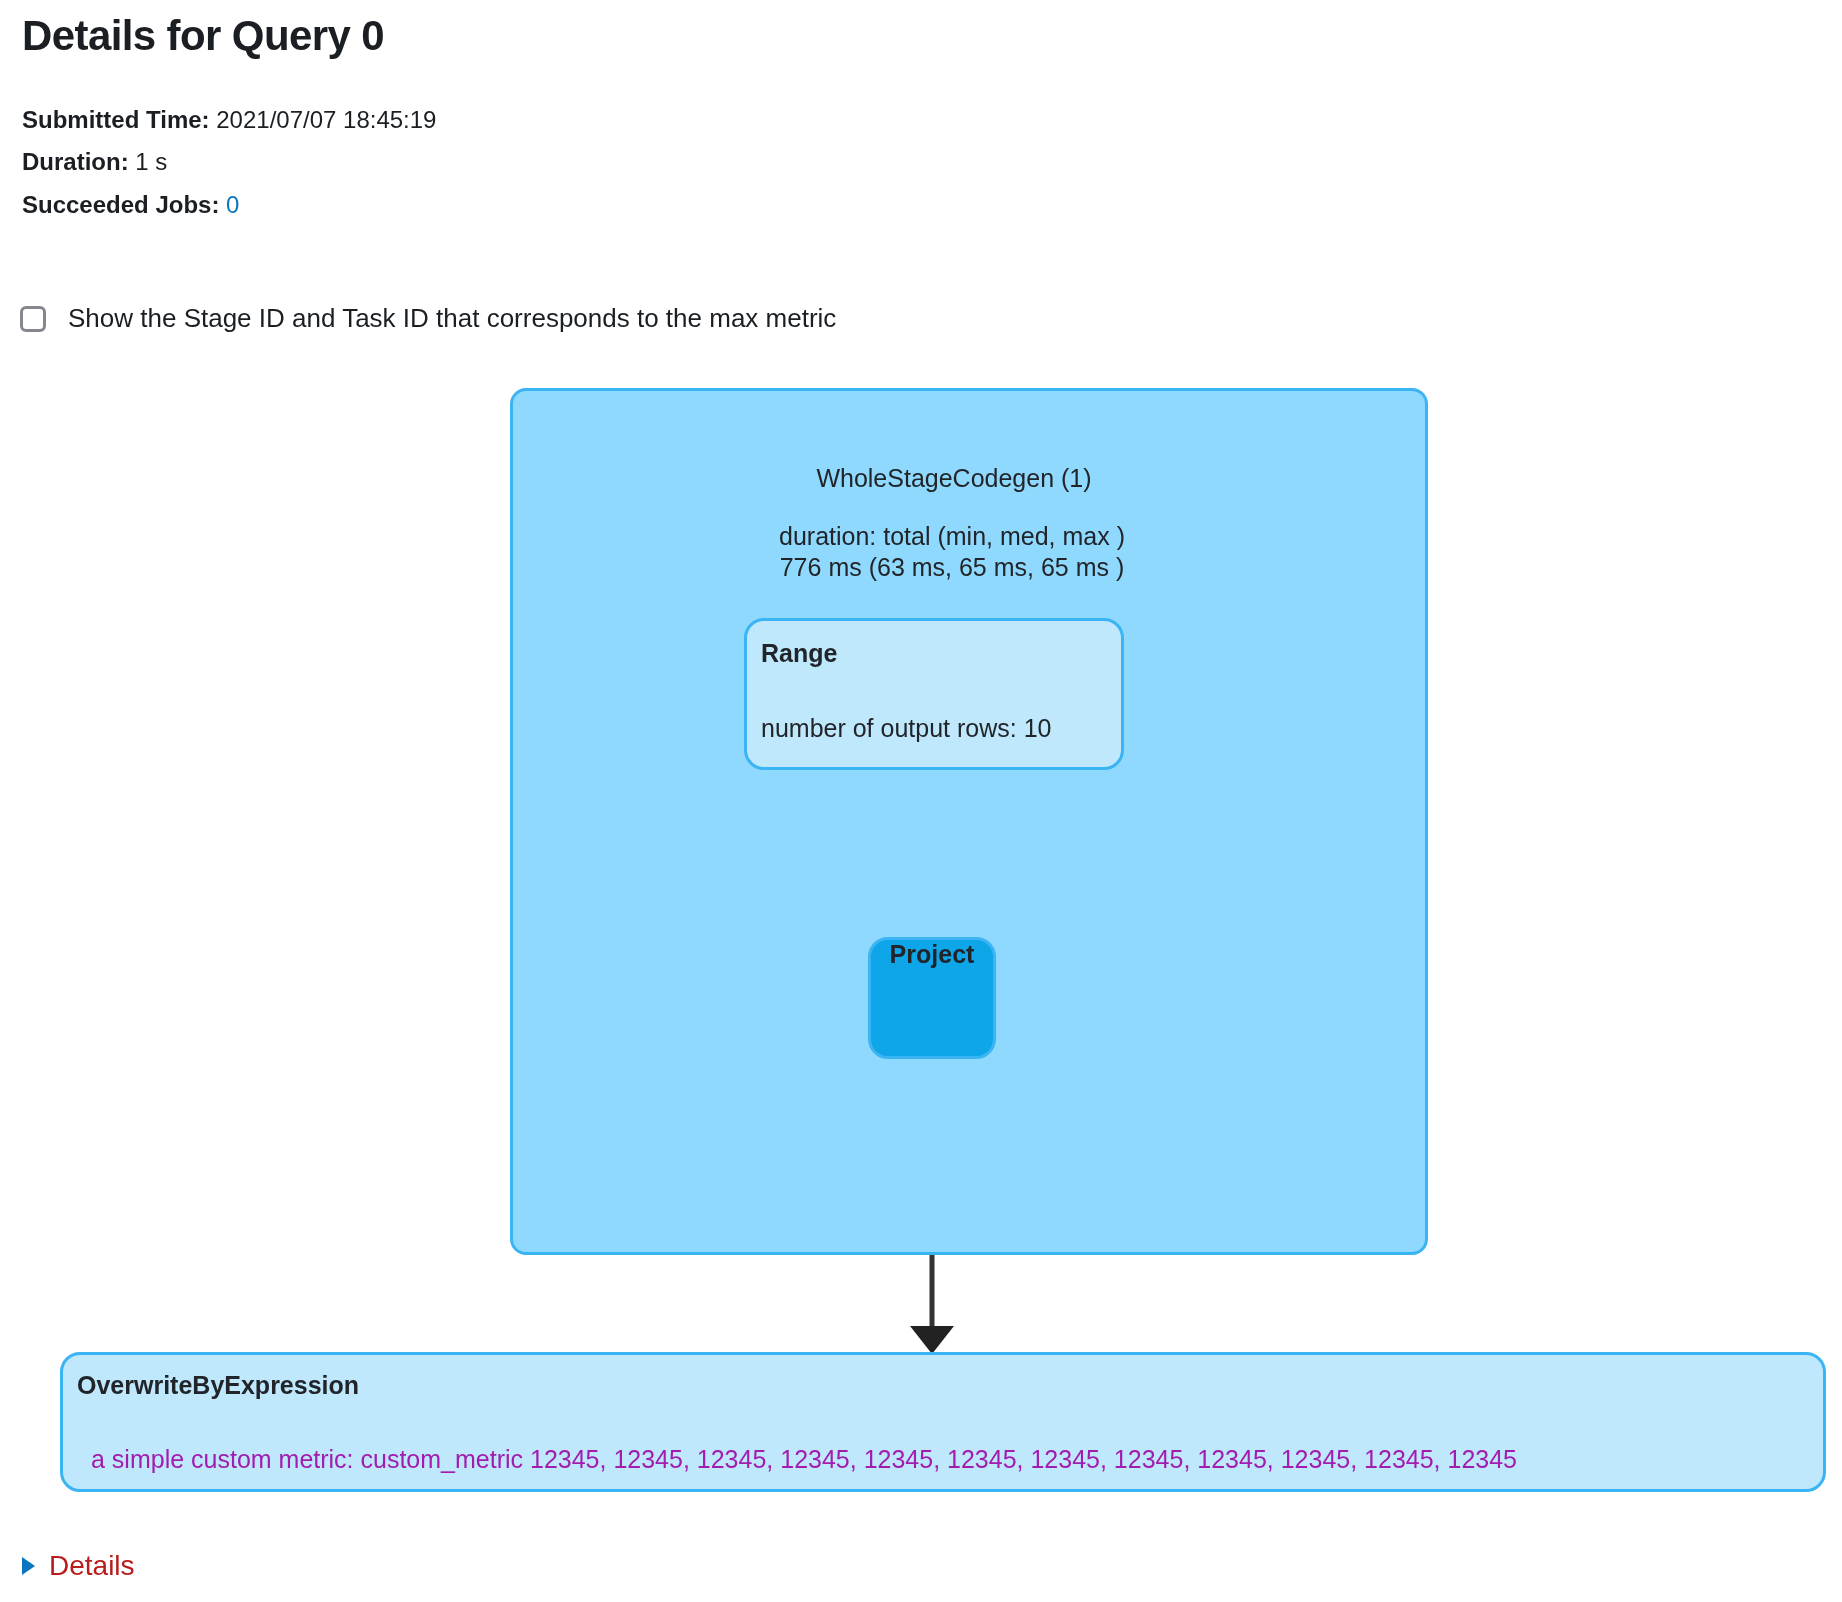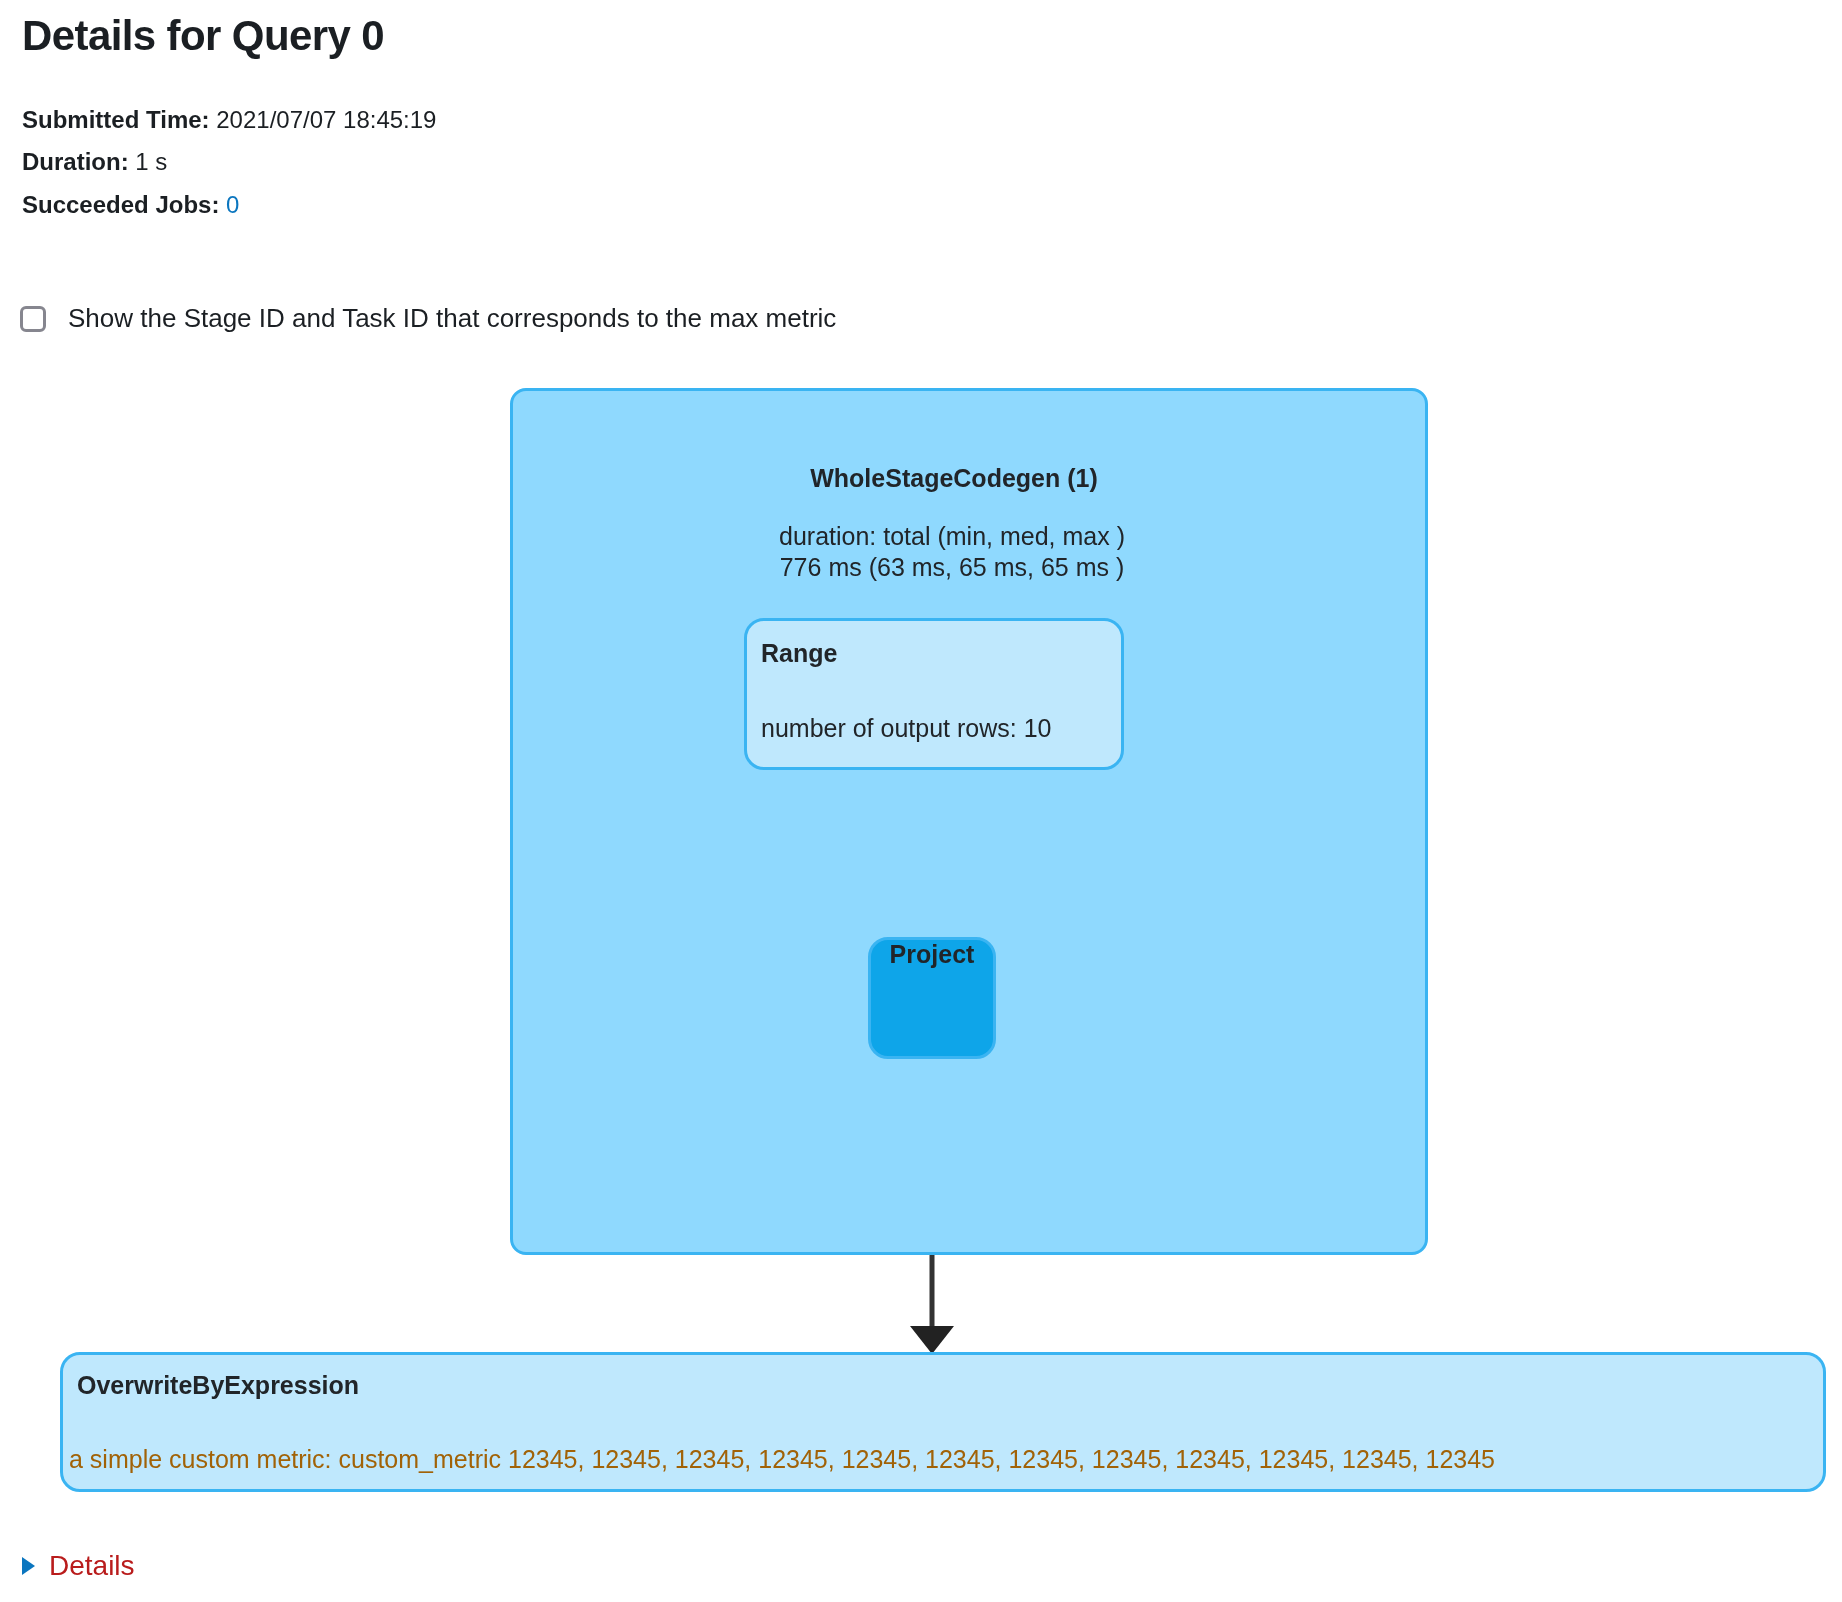--- a/index.html
+++ b/index.html
@@ -97,21 +97,21 @@
     background: #8fd9fe;
     border-radius: 16px;
   }
   #wsc-title {
     position: absolute;
     left: 0;
     right: 0;
     top: 73px;
     text-align: center;
     font-size: 25px;
-    font-weight: bold;
+    font-weight: normal;
     color: #212529;
     padding-right: 30px;
   }
   #wsc-metric {
     position: absolute;
     left: 0;
     right: 0;
     top: 130px;
     text-align: center;
     font-size: 25px;
@@ -177,24 +177,24 @@
     position: absolute;
     left: 14px;
     top: 16px;
     font-size: 25px;
     font-weight: bold;
     color: #212529;
     white-space: nowrap;
   }
   #overwrite-metric {
     position: absolute;
-    left: 6px;
+    left: 28px;
     top: 90px;
     font-size: 25px;
-    color: #a16207;
+    color: #a21caf;
     white-space: nowrap;
   }
 
   
   #edges {
     position: absolute;
     left: 0; top: 0;
     width: 1842px; height: 1602px;
     pointer-events: none;
   }

